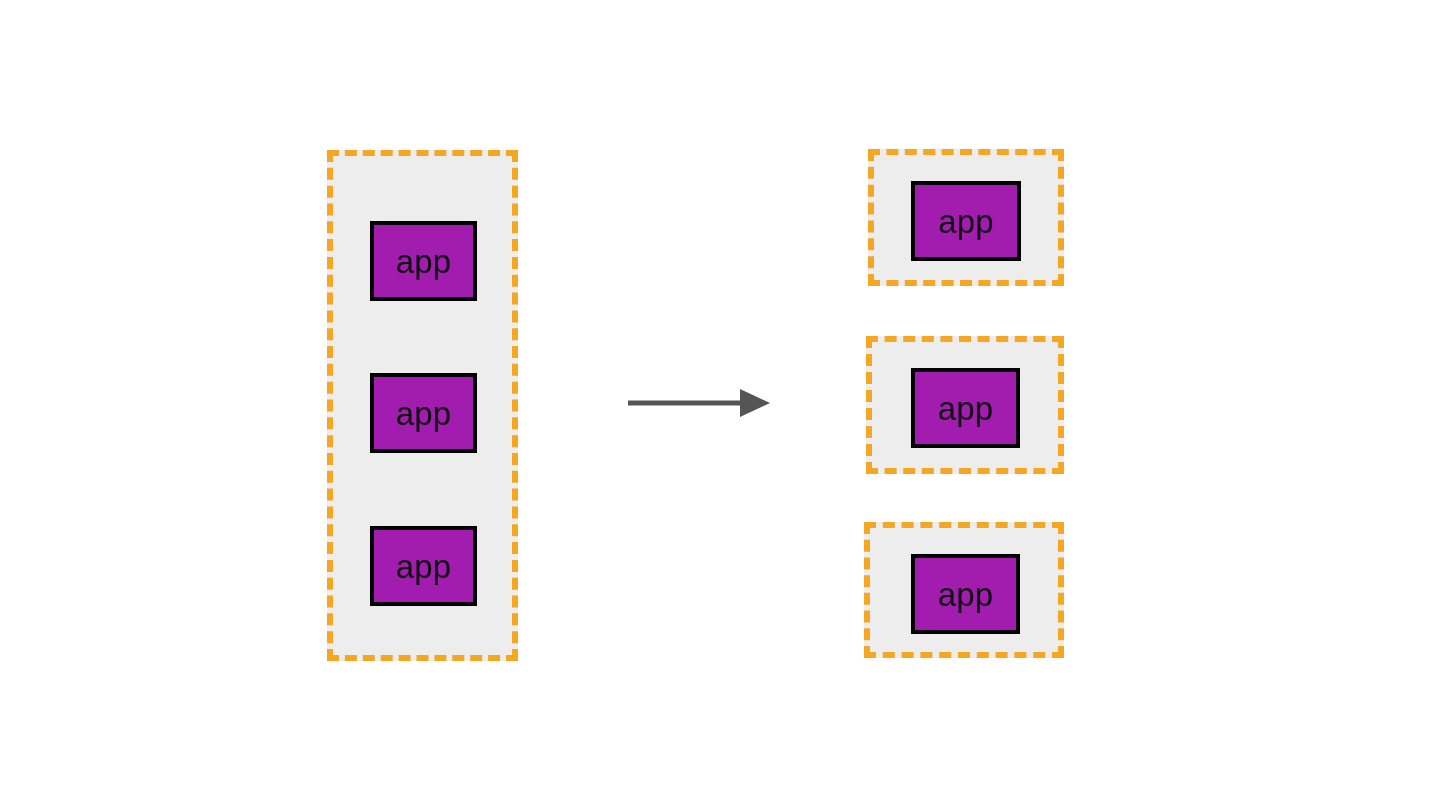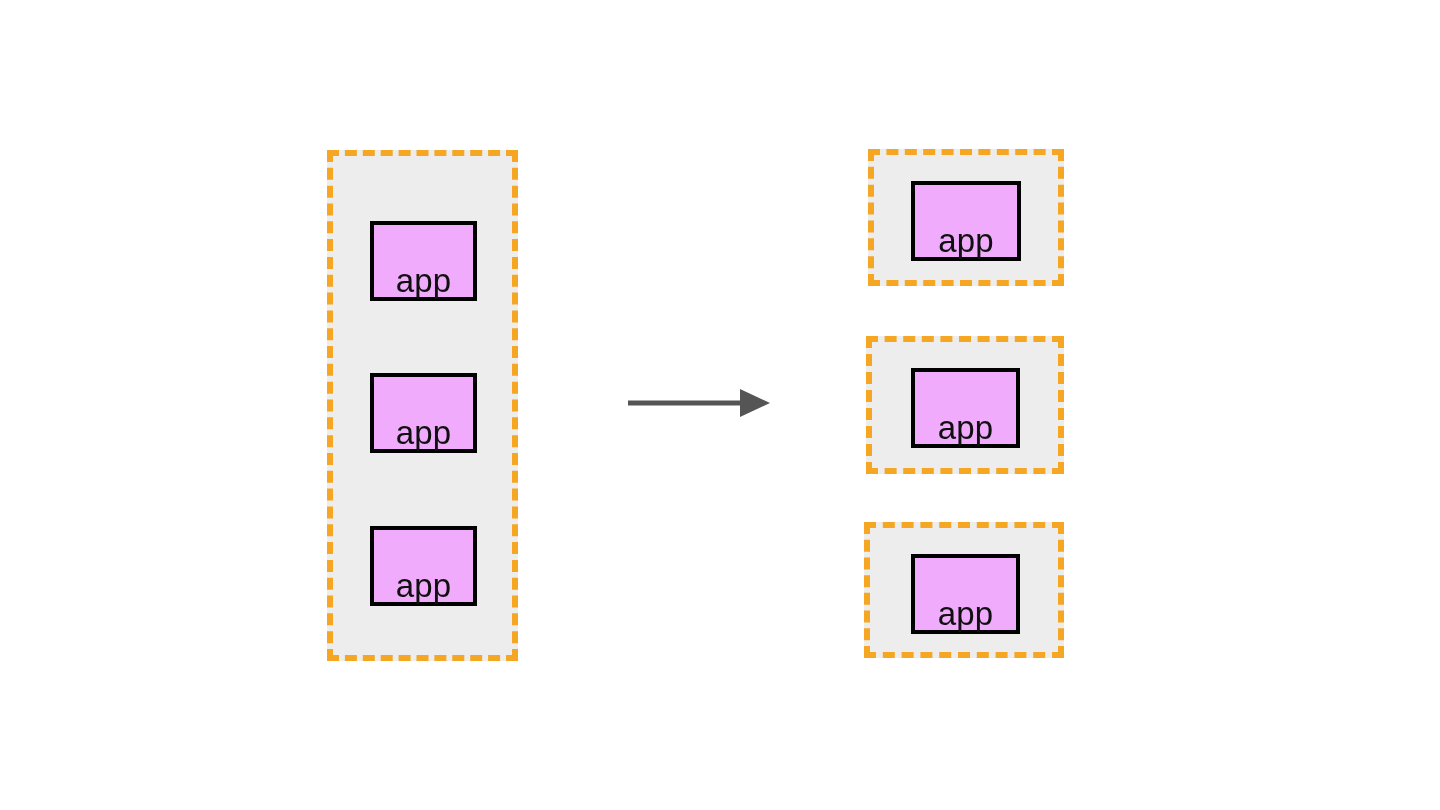--- a/index.html
+++ b/index.html
@@ -22,25 +22,25 @@
   .dashed-group {
     position: absolute;
     background: #ededed;
     border: 6px dashed #f5a623;
     box-sizing: border-box;
   }
 
   
   .app-box {
     position: absolute;
-    background: #f0abfc;
+    background: #a21caf;
     border: 4px solid #000000;
     box-sizing: border-box;
     display: flex;
-    align-items: flex-end;
+    align-items: center;
     justify-content: center;
   }
   .app-label {
     font-family: "Liberation Sans", sans-serif;
     font-size: 33px;
     line-height: 1;
     color: #101010;
     letter-spacing: 0.2px;
     user-select: none;
   }

